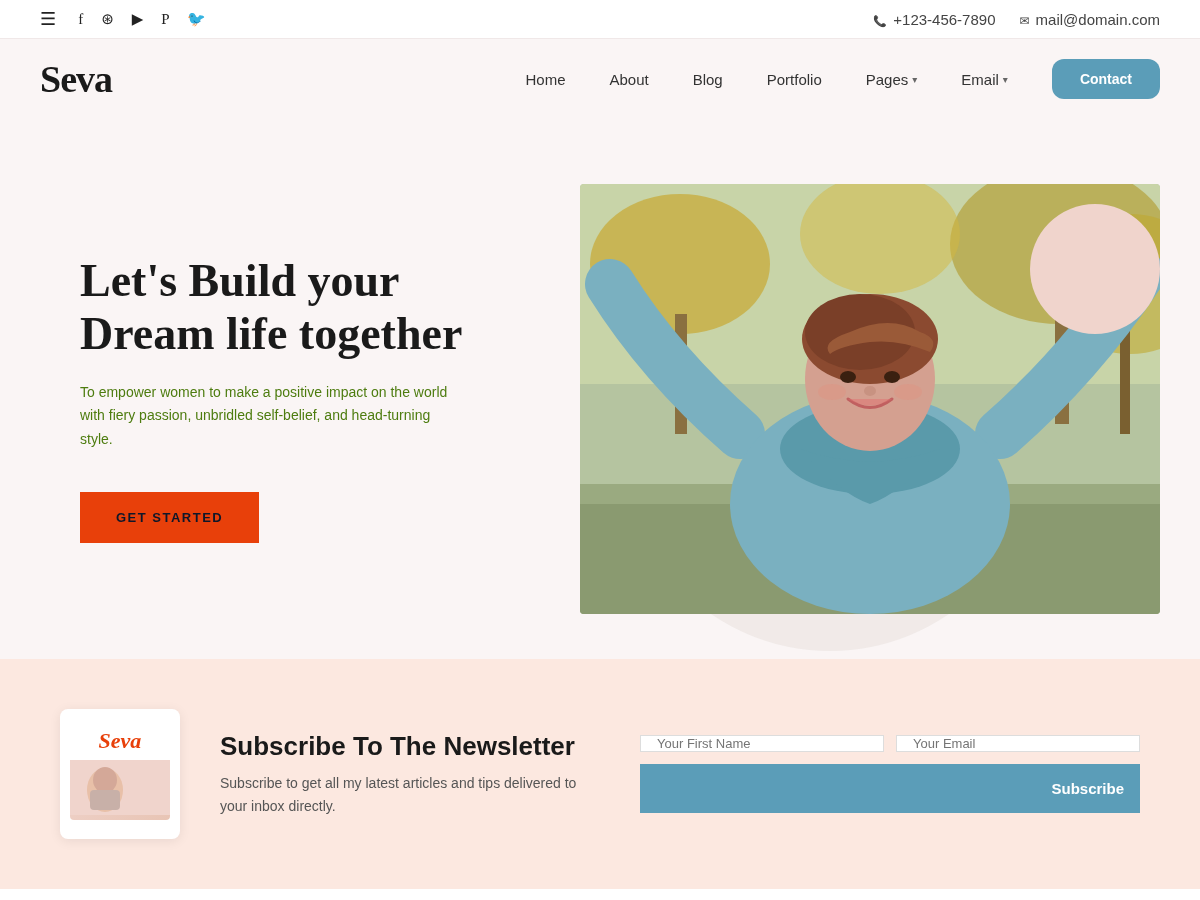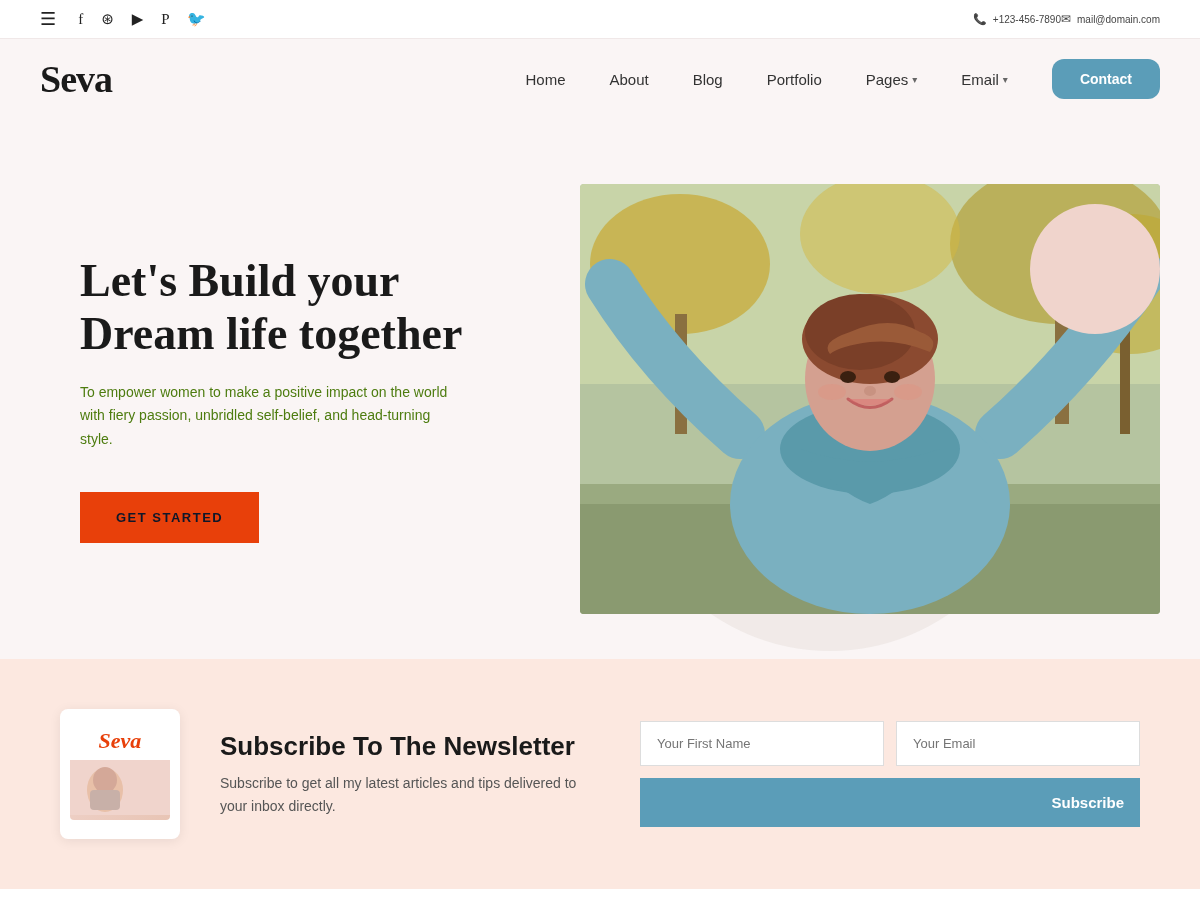--- a/index.html
+++ b/index.html
@@ -8,21 +8,21 @@
     
     .top-bar {
       display: flex;
       justify-content: space-between;
       align-items: center;
       padding: 8px 40px;
       background: #fff;
       border-bottom: 1px solid #f0e8e8;
     }
     .top-bar-left { display: flex; align-items: center; gap: 18px; }
-    .top-bar-right { display: flex; align-items: center; font-size: 10px; color: #444; font-family: Arial, sans-serif; }
+    .top-bar-right { display: flex; align-items: center; gap: 24px; font-size: 15px; color: #444; font-family: Arial, sans-serif; }
     .top-bar-right .contact-item { display: flex; align-items: center; gap: 6px; }
     .social-icon { font-size: 15px; color: #222; cursor: pointer; }
     .hamburger { font-size: 18px; color: #222; cursor: pointer; margin-right: 4px; }
 
     
     .navbar {
       display: flex;
       justify-content: space-between;
       align-items: center;
       padding: 18px 40px;
@@ -192,21 +192,21 @@
     }
     .newsletter-form {
       display: flex;
       flex-direction: column;
       gap: 12px;
       flex: 1;
     }
     .newsletter-inputs { display: flex; gap: 12px; }
     .newsletter-input {
       flex: 1;
-      padding: 14px 16px;
+      padding: 0 16px;
       border: 1px solid #ddd;
       background: #fff;
       font-size: 13px;
       color: #aaa;
       font-family: Arial, sans-serif;
       outline: none;
     }
     .subscribe-btn {
       width: 100%;
       padding: 16px;

